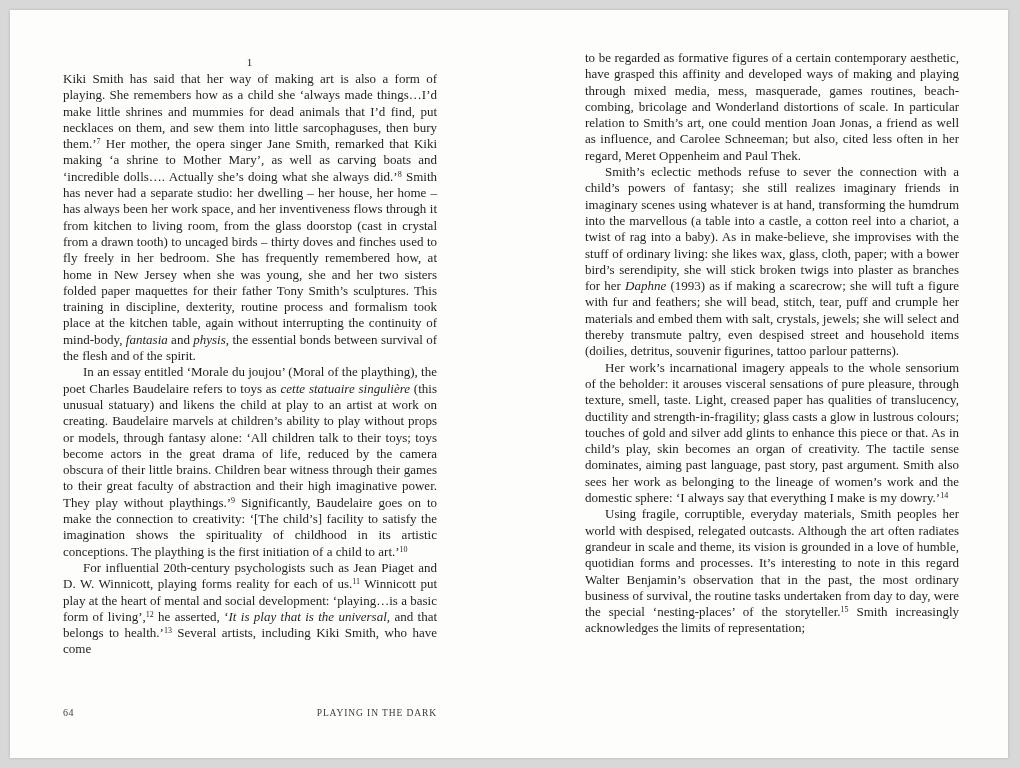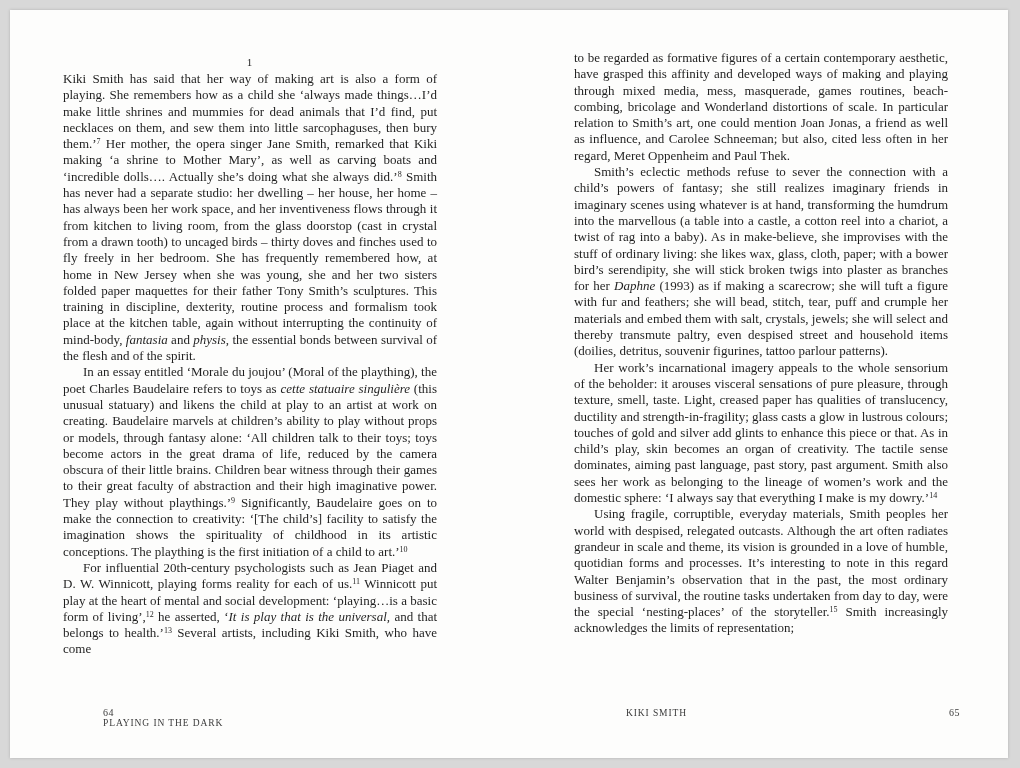--- a/index.html
+++ b/index.html
@@ -28,21 +28,21 @@
   .page-right{left:500px;width:498px;}
   .column{
     position:absolute;
     width:374px;
     color:var(--ink);
     font-size:13px;
     line-height:16.3px;
     text-align:justify;
   }
   .col-left{left:53px;top:44px;}
-  .col-right{left:64px;top:40px;}
+  .col-right{left:75px;top:40px;}
   .section-number{
     text-align:center;
     font-size:11px;
     letter-spacing:1px;
     line-height:17px;
     margin:0 0 0 0;
   }
   .para{margin:0;}
   .para.indent{text-indent:20px;}
   .para sup{
@@ -54,21 +54,21 @@
     position:absolute;
     top:697px;
     width:374px;
     display:flex;
     justify-content:space-between;
     align-items:baseline;
     color:var(--footer-ink);
     font-size:9.5px;
     letter-spacing:0.9px;
   }
-  .footer-left{left:53px;flex-direction:column;}
+  .footer-left{left:53px;}
   .footer-right{left:76px;}
   .page-number{font-size:10px;letter-spacing:0.5px;}
   .running-title{text-transform:uppercase;margin-left:40px;}
 </style>
 </head>
 <body>
 
 <div class="spread">
 
   <div class="page page-left">
@@ -88,19 +88,15 @@
 
   <div class="page page-right">
     <div class="column col-right">
       <div>
           <p class="para"><span>to be regarded as formative figures of a certain contemporary aesthetic, have grasped this affinity and developed ways of making and playing through mixed media, mess, masquerade, games routines, beach-combing, bricolage and Wonderland distortions of scale. In particular relation to Smith’s art, one could mention Joan Jonas, a friend as well as influence, and Carolee Schneeman; but also, cited less often in her regard, Meret Oppenheim and Paul Thek.</span></p>
           <p class="para indent"><span>Smith’s eclectic methods refuse to sever the connection with a child’s powers of fantasy; she still realizes imaginary friends in imaginary scenes using whatever is at hand, transforming the humdrum into the marvellous (a table into a castle, a cotton reel into a chariot, a twist of rag into a baby). As in make-believe, she improvises with the stuff of ordinary living: she likes wax, glass, cloth, paper; with a bower bird’s serendipity, she will stick broken twigs into plaster as branches for her </span><i>Daphne</i><span> (1993) as if making a scarecrow; she will tuft a figure with fur and feathers; she will bead, stitch, tear, puff and crumple her materials and embed them with salt, crystals, jewels; she will select and thereby transmute paltry, even despised street and household items (doilies, detritus, souvenir figurines, tattoo parlour patterns).</span></p>
           <p class="para indent"><span>Her work’s incarnational imagery appeals to the whole sensorium of the beholder: it arouses visceral sensations of pure pleasure, through texture, smell, taste. Light, creased paper has qualities of translucency, ductility and strength-in-fragility; glass casts a glow in lustrous colours; touches of gold and silver add glints to enhance this piece or that. As in child’s play, skin becomes an organ of creativity. The tactile sense dominates, aiming past language, past story, past argument. Smith also sees her work as belonging to the lineage of women’s work and the domestic sphere: ‘I always say that everything I make is my dowry.’</span><sup>14</sup></p>
           <p class="para indent"><span>Using fragile, corruptible, everyday materials, Smith peoples her world with despised, relegated outcasts. Although the art often radiates grandeur in scale and theme, its vision is grounded in a love of humble, quotidian forms and processes. It’s interesting to note in this regard Walter Benjamin’s observation that in the past, the most ordinary business of survival, the routine tasks undertaken from day to day, were the special ‘nesting-places’ of the storyteller.</span><sup>15</sup><span> Smith increasingly acknowledges the limits of representation;</span></p>
         </div>
     </div>
-    <div class="footer footer-right">
-      <span class="running-title">KIKI SMITH</span>
-      <span class="page-number">65</span>
-    </div>
   </div>
 
 </div>
 
 </body></html>

